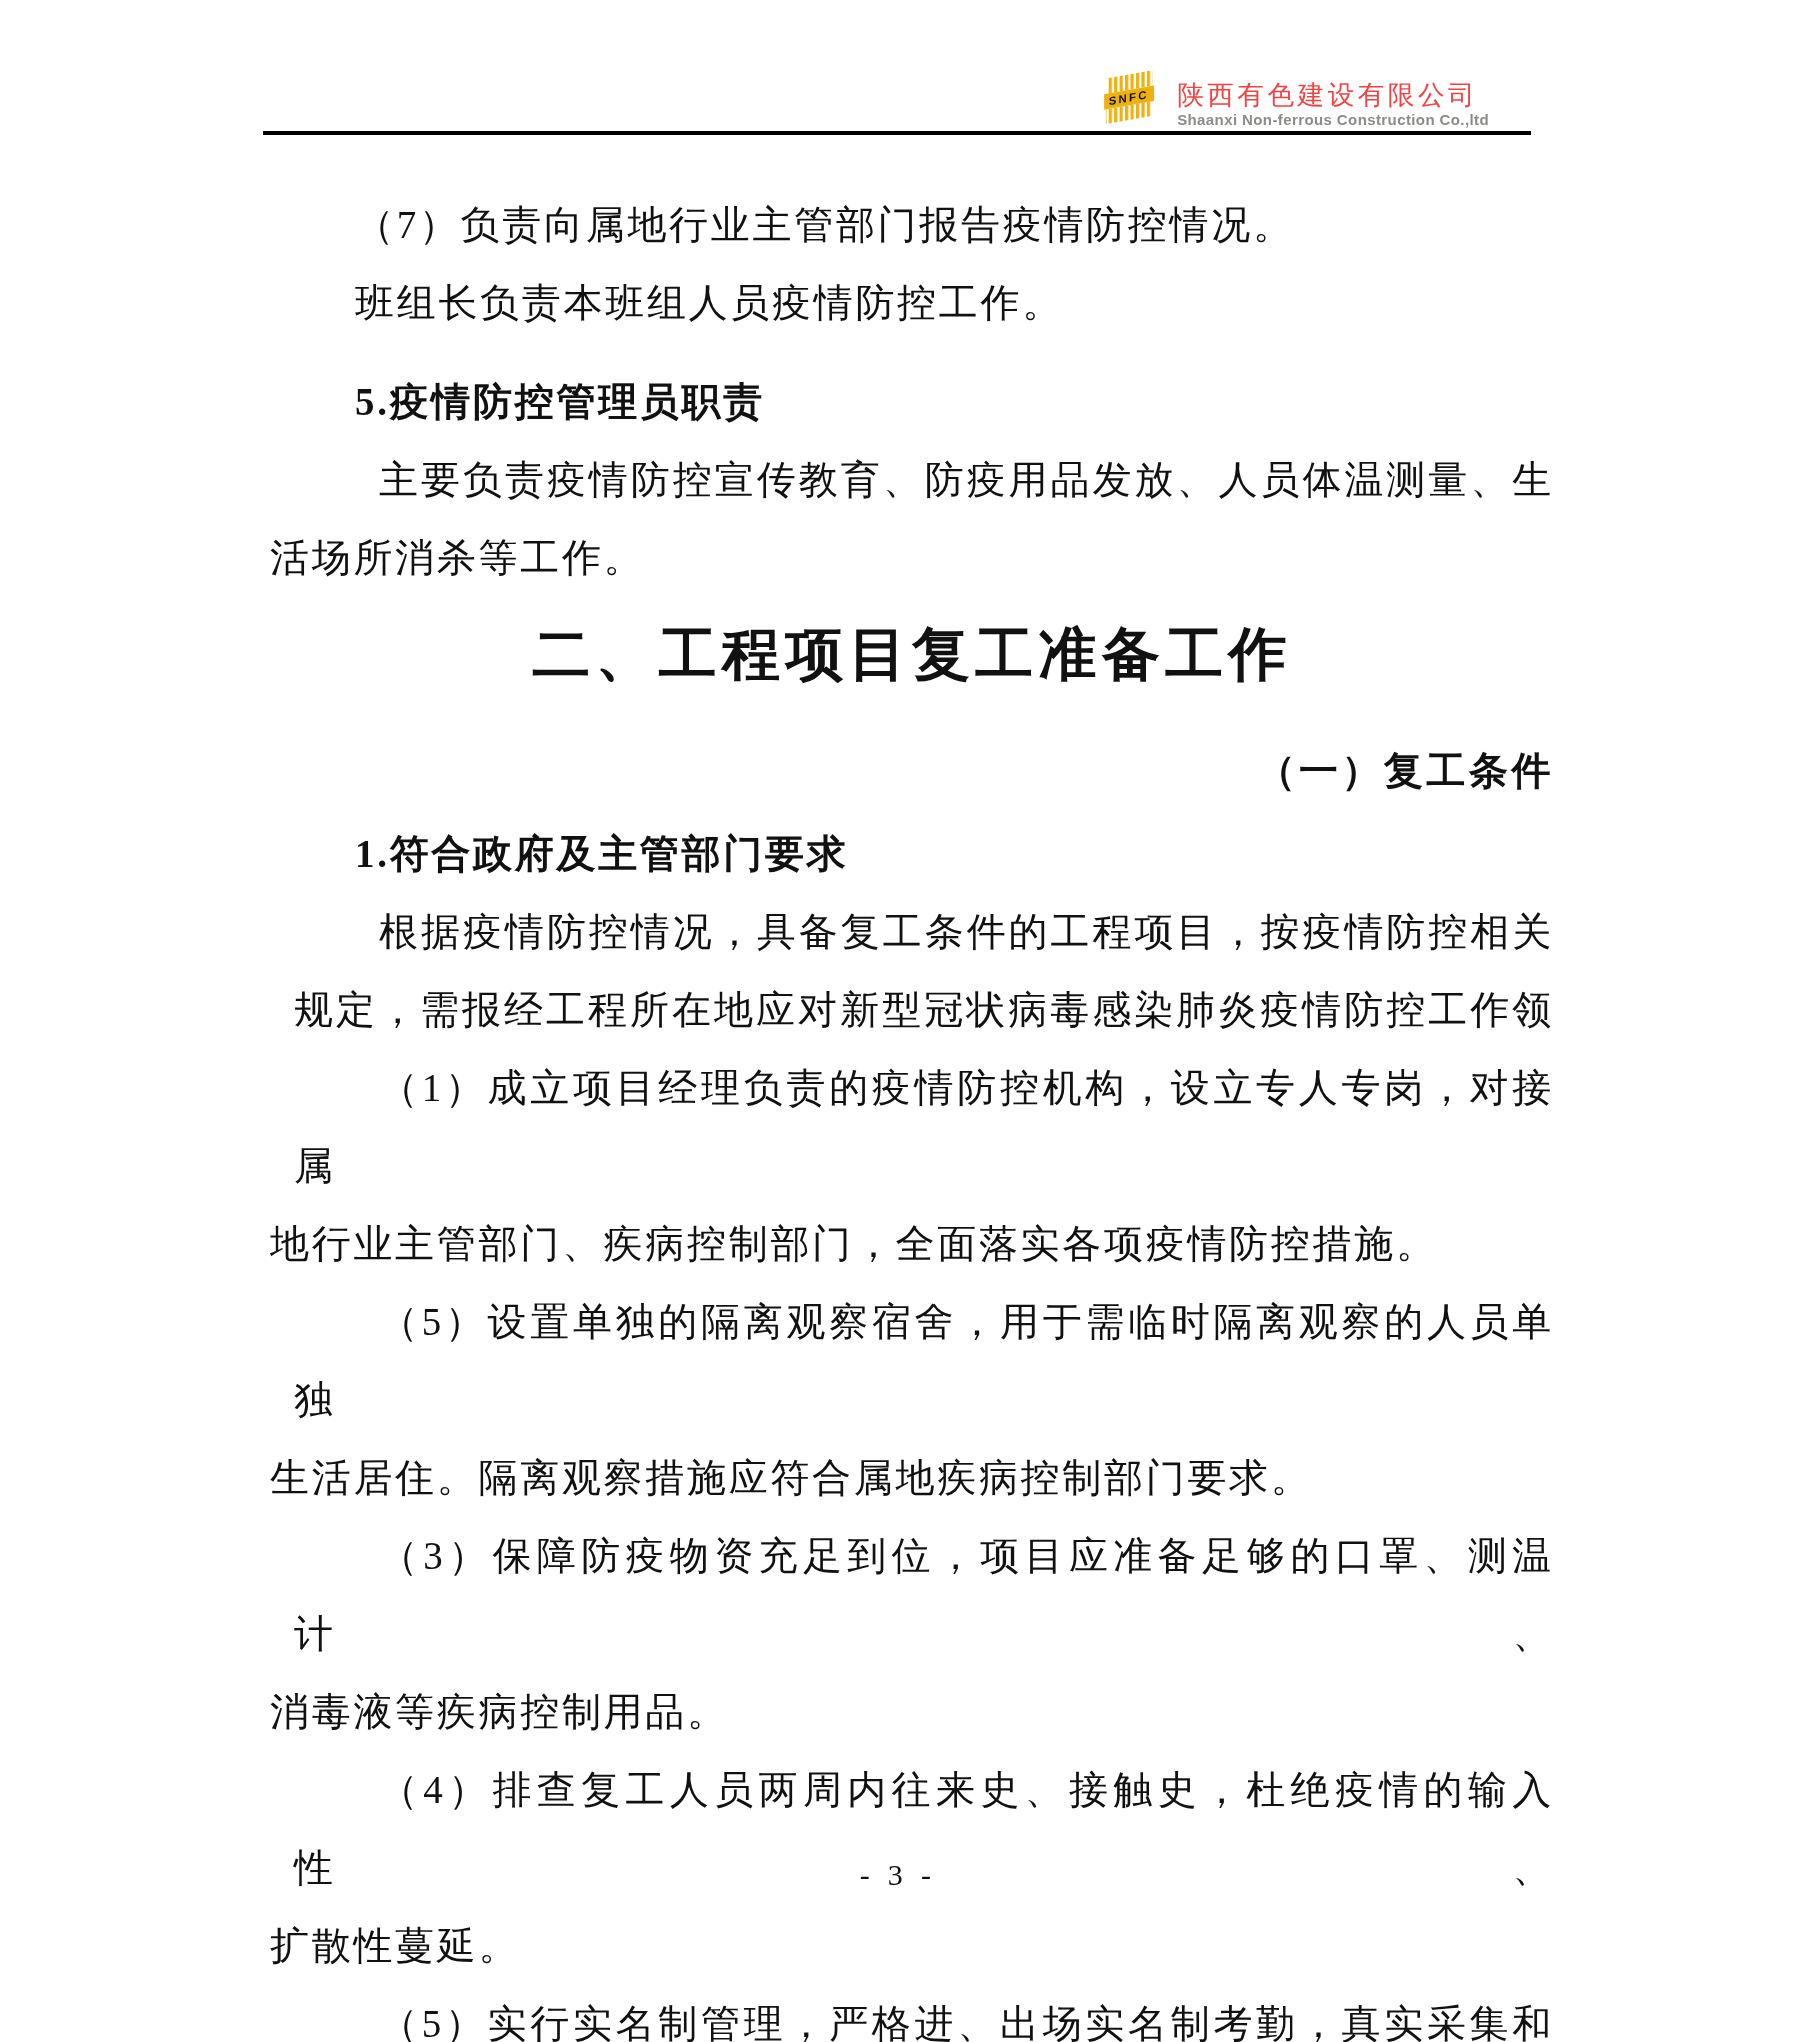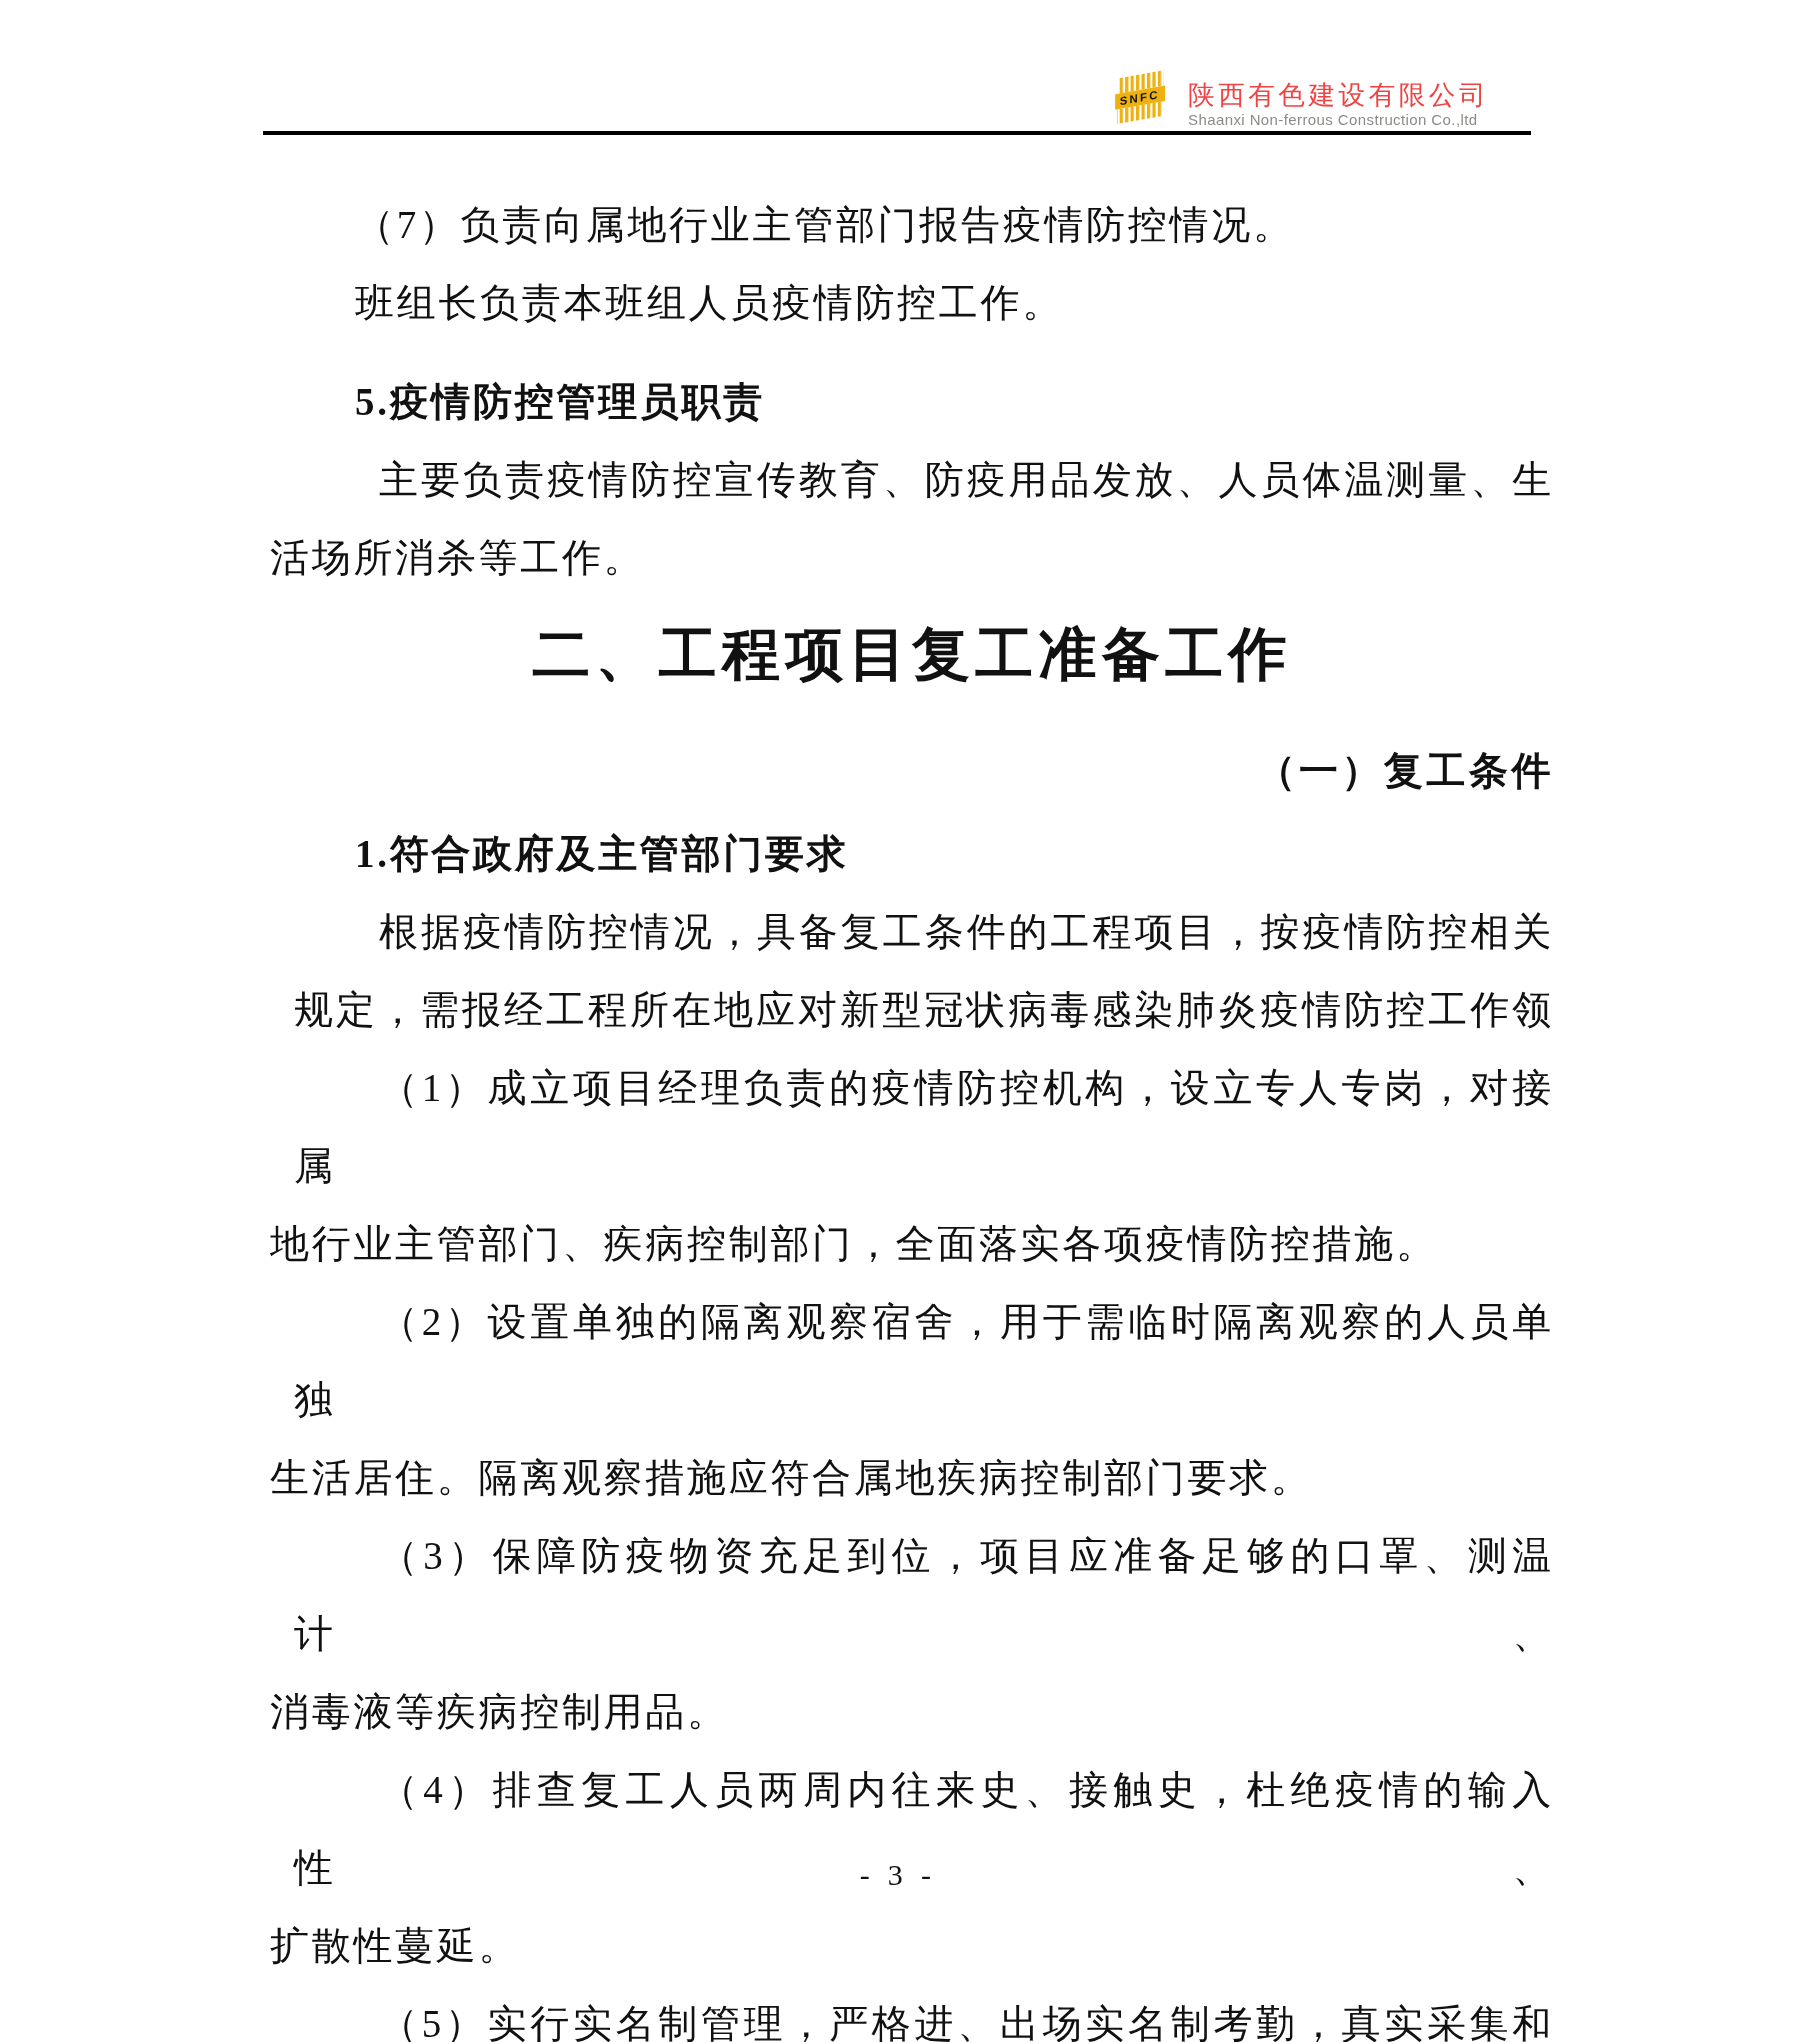--- a/index.html
+++ b/index.html
@@ -28,21 +28,21 @@
     font-family: "Liberation Sans", "DejaVu Sans", sans-serif;
     font-size: 26.6px;
     letter-spacing: 3.5px;
     color: #ef4444;
     line-height: 30px;
     white-space: nowrap;
   }
   .company-en {
     font-family: "Liberation Sans", "DejaVu Sans", sans-serif;
     font-size: 15px;
-    font-weight: normal;
+    font-weight: bold;
     letter-spacing: 0.4px;
     color: #8b8b87;
     line-height: 19.5px;
     white-space: nowrap;
   }
   .header-rule {
     position: absolute;
     top: 131px;
     left: 263px;
     right: 265px;
@@ -151,21 +151,21 @@
     <div class="h2">（一）复工条件</div>
 
     <div class="h3">1.符合政府及主管部门要求</div>
 
     <div class="line indent j">根据疫情防控情况，具备复工条件的工程项目，按疫情防控相关</div>
     <div class="line j">规定，需报经工程所在地应对新型冠状病毒感染肺炎疫情防控工作领</div>
 
     <div class="line indent j">（1）成立项目经理负责的疫情防控机构，设立专人专岗，对接属</div>
     <div class="line">地行业主管部门、疾病控制部门，全面落实各项疫情防控措施。</div>
 
-    <div class="line indent j">（2）设置单独的隔离观察宿舍，用于需临时隔离观察的人员单独</div>
+    <div class="line indent j">（5）设置单独的隔离观察宿舍，用于需临时隔离观察的人员单独</div>
     <div class="line">生活居住。隔离观察措施应符合属地疾病控制部门要求。</div>
 
     <div class="line indent j">（3）保障防疫物资充足到位，项目应准备足够的口罩、测温计、</div>
     <div class="line">消毒液等疾病控制用品。</div>
 
     <div class="line indent j">（4）排查复工人员两周内往来史、接触史，杜绝疫情的输入性、</div>
     <div class="line">扩散性蔓延。</div>
 
     <div class="line indent j">（5）实行实名制管理，严格进、出场实名制考勤，真实采集和录</div>
   </div>

